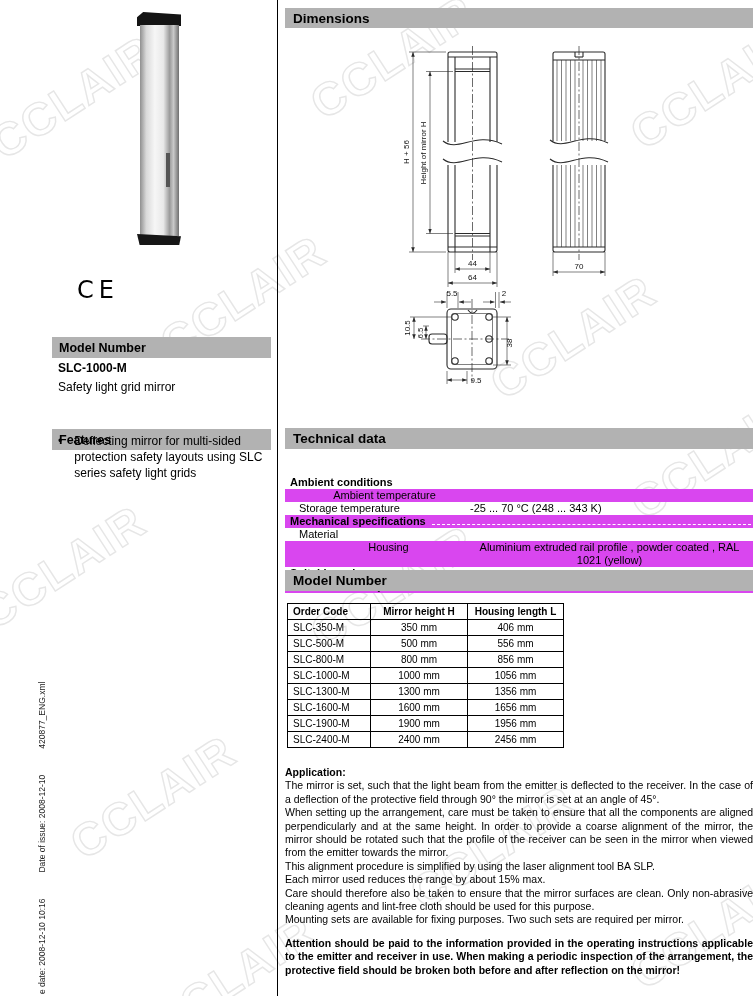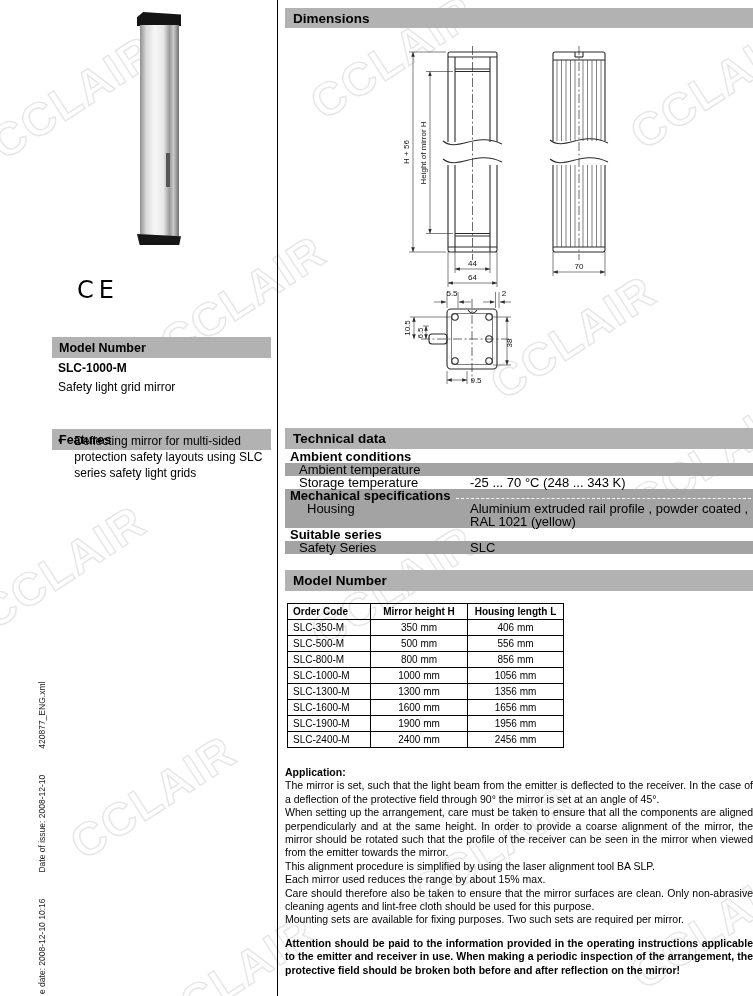--- a/index.html
+++ b/index.html
@@ -40,23 +40,23 @@
   .model-desc{position:absolute;left:58px;top:380px;font-size:12px;}
   .feature-item{position:absolute;left:58px;top:433px;width:208px;display:flex;font-size:12px;line-height:16px;}
   .feature-item .bullet{flex:none;margin-right:12px;}
   .sidebar-rot{position:absolute;left:37px;top:994px;transform:rotate(-90deg);transform-origin:0 0;
       display:flex;gap:26px;white-space:nowrap;font-size:8.5px;color:#222;width:290px;}
   
   .rbar{position:absolute;left:285px;width:468px;height:21px;font-size:13.5px;padding-left:8px;box-sizing:border-box;}
   .rbar.dim{top:8px;height:20px;} .rbar.tech{top:428px;} .rbar.model2{top:570px;}
   .drawing{position:absolute;left:280px;top:30px;width:473px;height:398px;}
   
-  .techtable{position:absolute;left:285px;top:450px;width:468px;font-size:13px;}
+  .techtable{position:absolute;left:285px;top:476px;width:468px;font-size:11px;}
   .trow{display:flex;min-height:13px;line-height:13px;}
-  .trow.gray{background:#a3a3a3;}
+  .trow.gray{background:#d946ef;text-align:center;}
   .trow .tlabel{flex:none;width:185px;box-sizing:border-box;}
   .trow .tvalue{flex:1;padding-right:4px;}
   .trow.lead .tlabel{font-weight:bold;padding-left:5px;width:auto;}
   .trow .ind1{padding-left:14px;} .trow .ind2{padding-left:22px;}
   .dashfill{flex:1;border-bottom:1px dashed #fff;margin:0 2px 3px 6px;}
   
   .ordertable{position:absolute;left:287px;top:603px;border-collapse:collapse;font-size:10px;}
   .ordertable th,.ordertable td{border:1px solid #000;height:15px;padding:0 5px;}
   .ordertable th{font-weight:bold;}
   .ordertable td.c,.ordertable th.c{text-align:center;}
@@ -254,20 +254,23 @@
       <span class="tlabel ind1">Ambient temperature</span>
     </div>
     <div class="trow">
       <span class="tlabel ind1">Storage temperature</span>
       <span class="tvalue">-25 ... 70 °C (248 ... 343 K)</span>
     </div>
     <div class="trow lead gray">
       <span class="tlabel">Mechanical specifications</span>
       <span class="dashfill"></span>
     </div>
+    <div class="trow">
+      <span class="tlabel ind1">Material</span>
+    </div>
     <div class="trow gray">
       <span class="tlabel ind2">Housing</span>
       <span class="tvalue">Aluminium extruded rail profile , powder coated , RAL 1021 (yellow)</span>
     </div>
     <div class="trow lead">
       <span class="tlabel">Suitable series</span>
     </div>
     <div class="trow gray">
       <span class="tlabel ind1">Safety Series</span>
       <span class="tvalue">SLC</span>

